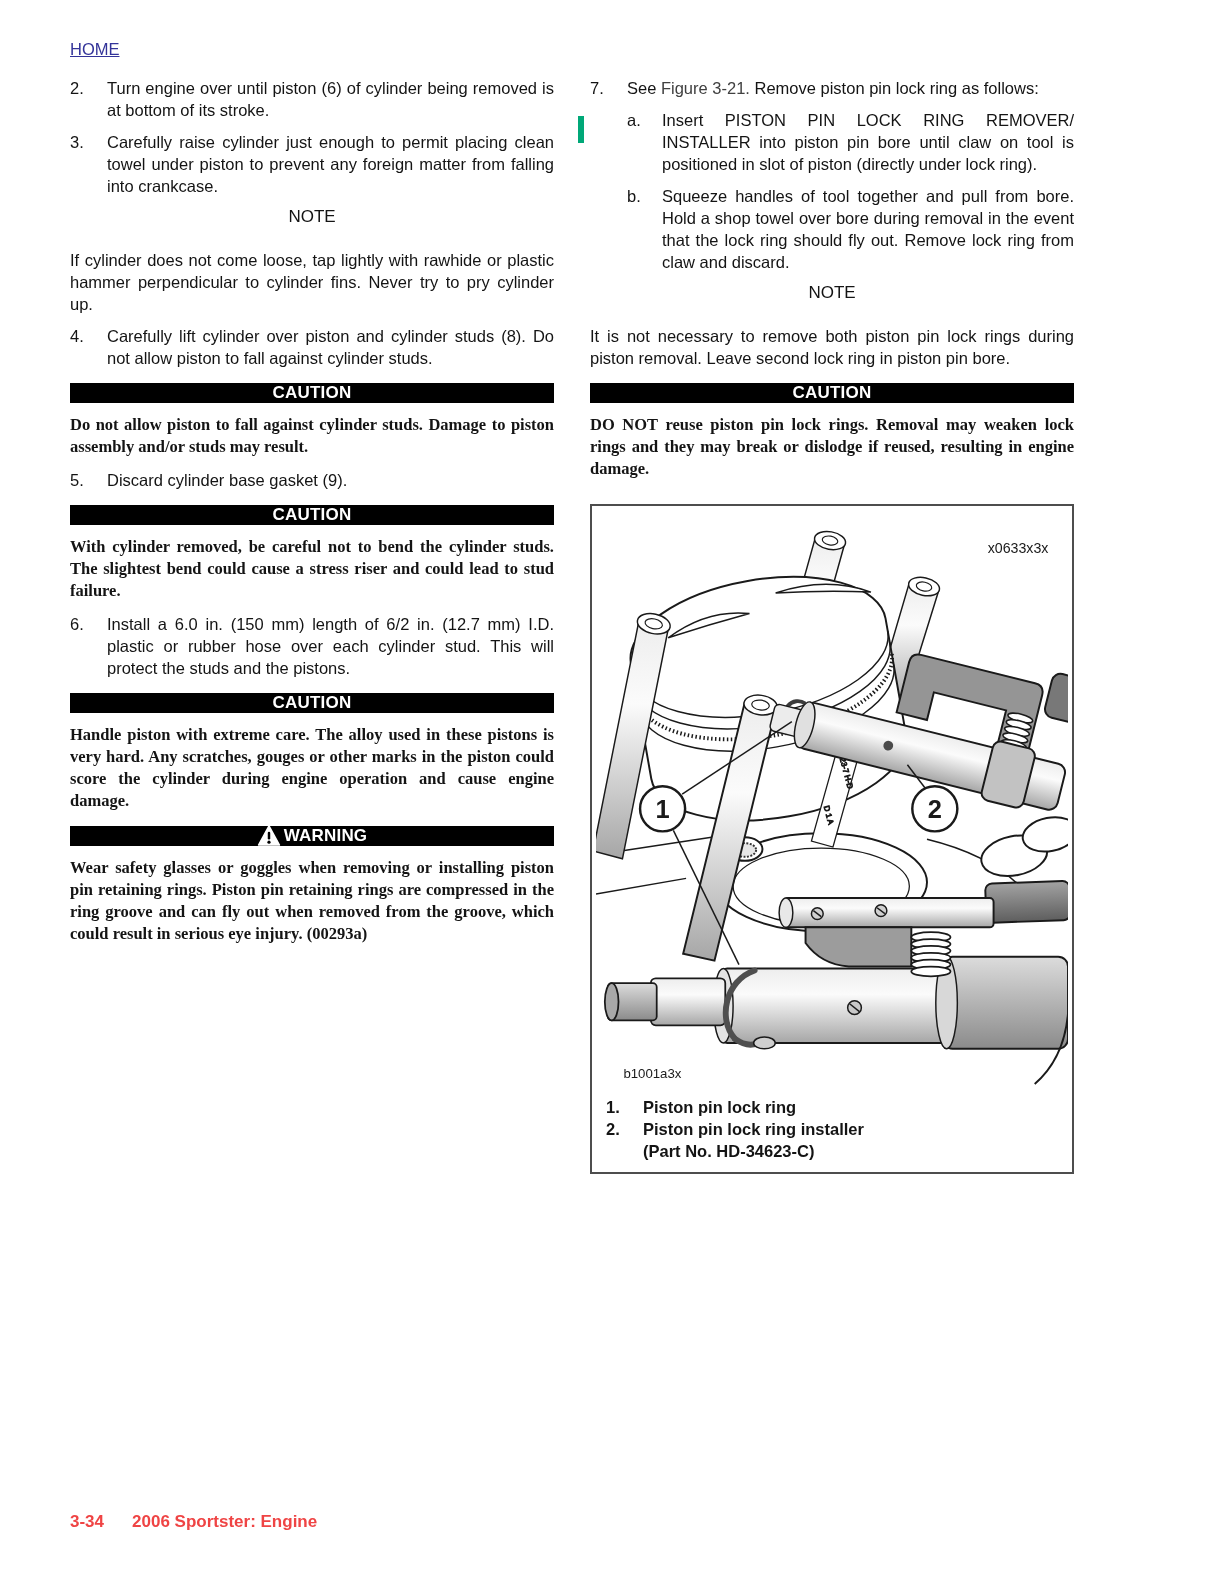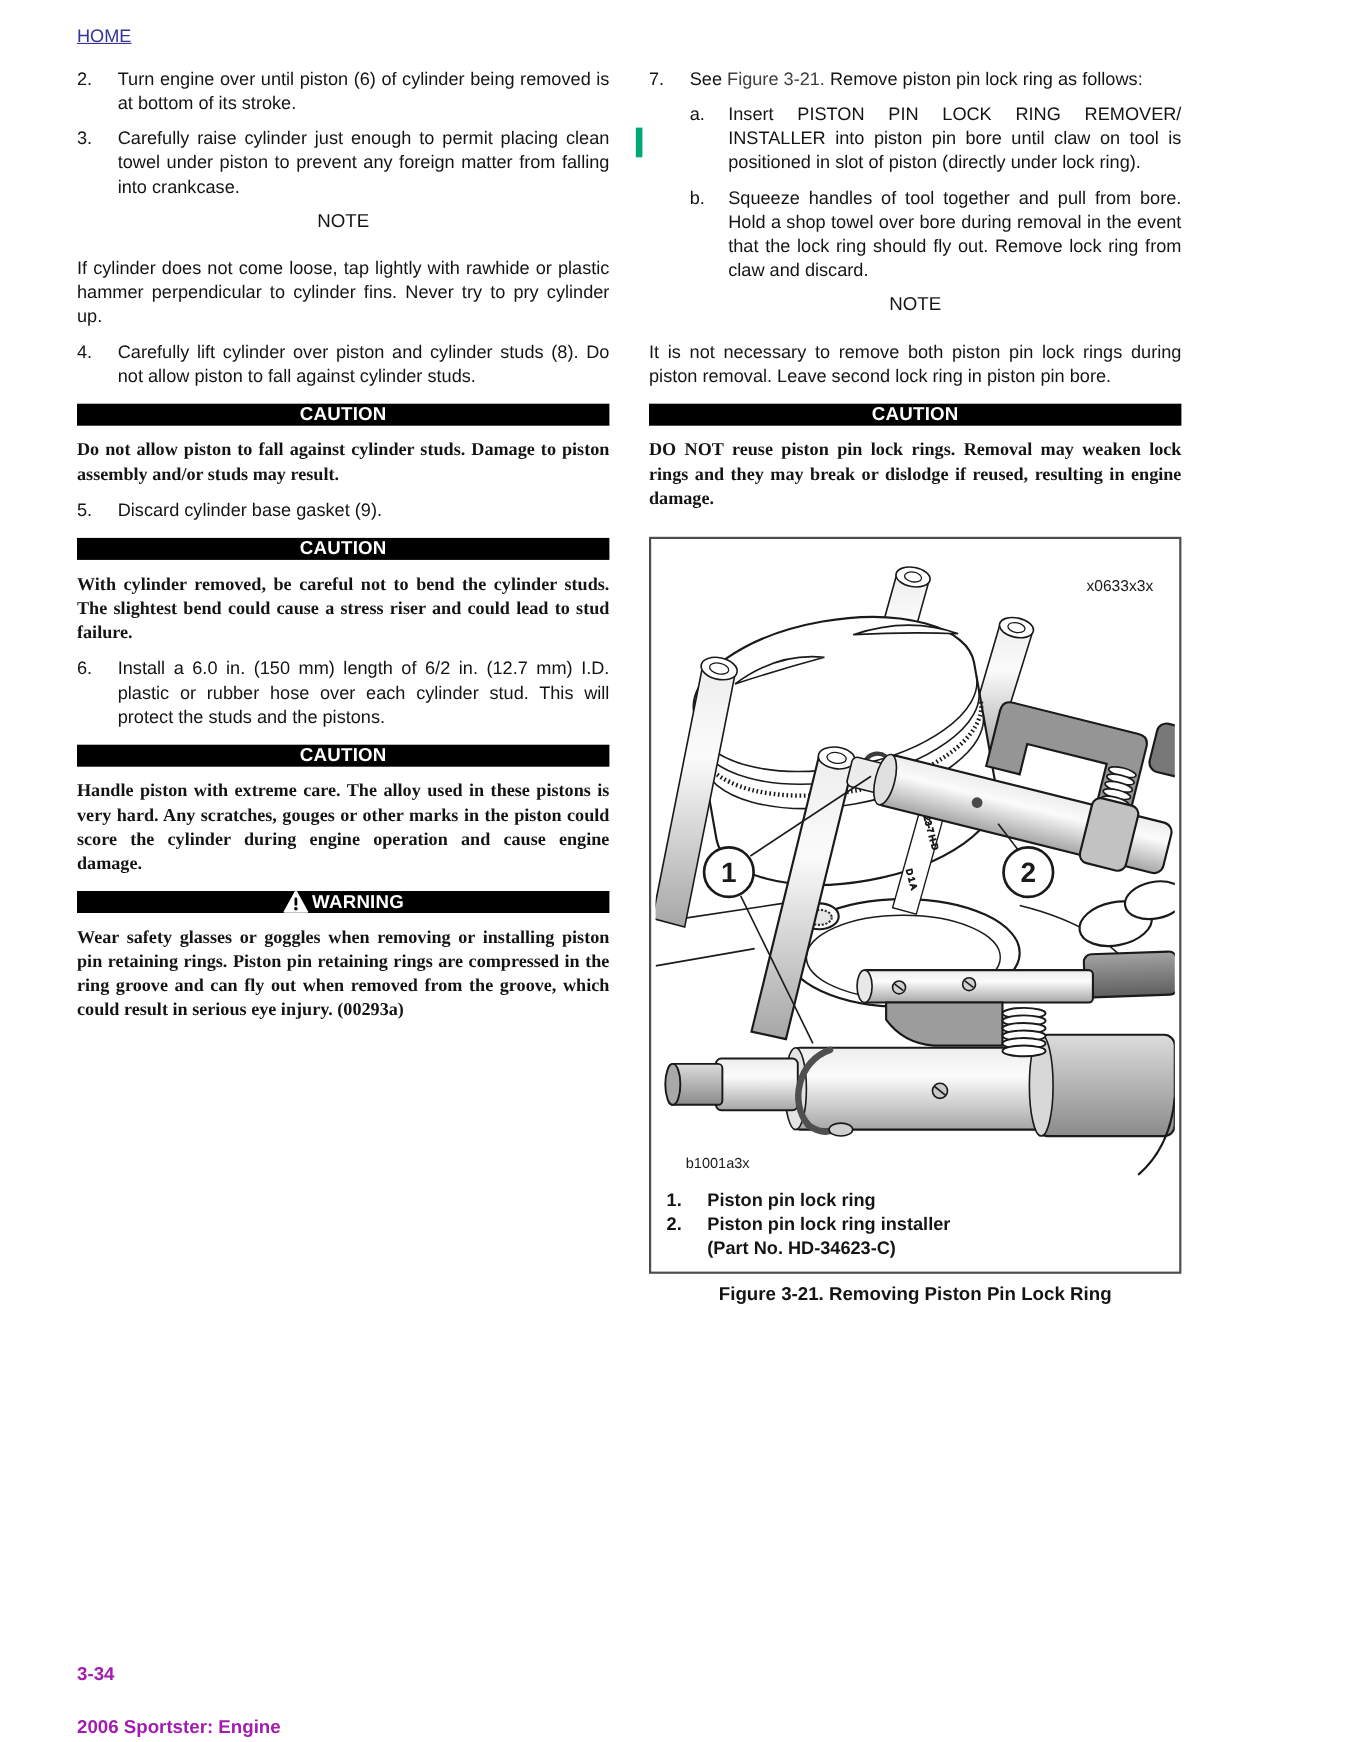--- a/index.html
+++ b/index.html
@@ -1,21 +1,21 @@
 <!DOCTYPE html>
 <html><head>
 <meta charset="utf-8">
 <style>
   * { margin:0; padding:0; box-sizing:border-box; }
   html,body { background:#ffffff; }
   .page {
     position:relative; width:1224px; height:1584px; background:#fff;
     font-family:"Liberation Sans", sans-serif; color:#141414; overflow:hidden;
   }
-  .content { position:absolute; left:70px; top:24px; width:1004px; }
+  .content { position:absolute; left:70px; top:40px; width:1004px; }
   .home-link {
     display:inline-block; font-size:16.5px; color:#333399;
     text-decoration:underline; cursor:pointer;
   }
   .columns { display:flex; gap:36px; margin-top:18px; }
   .col { width:484px; }
 
   .step { display:flex; margin-bottom:10px; }
   .step .num { flex:none; width:37px; font-size:16.5px; line-height:22px; }
   .step .txt { flex:1; font-size:16.5px; line-height:22px; text-align:justify; }
@@ -41,21 +41,21 @@
   .figure-box svg { display:block; }
   .figure-box svg text { font-family:"Liberation Sans", sans-serif; fill:#1a1a1a; }
   .legend { margin:4px 0 0 10px; }
   .legend-row { display:flex; font-weight:bold; font-size:16.5px; line-height:22px; }
   .legend-row .num { flex:none; width:37px; }
   .figure-caption { text-align:center; font-weight:bold; font-size:17px; margin-top:9px; }
 
   .change-bar { position:absolute; left:578px; top:116px; width:6px; height:27px; background:#00A878; }
 
   .footer { position:absolute; left:70px; top:1512px; display:flex; gap:28px;
-            font-weight:bold; font-size:17px; color:#a21caf;flex-direction:column; }
+            font-weight:bold; font-size:17px; color:#ef4444; }
 </style>
 </head>
 <body>
 
 <div class="page">
 
   <div class="content">
     <a class="home-link">HOME</a>
 
     <div class="columns">
@@ -287,21 +287,20 @@
               </div>
               <div class="legend-row">
                 <span class="num">2.</span>
                 <span>
                   <span>Piston pin lock ring installer</span><br>
                   <span>(Part No. HD-34623-C)</span>
                 </span>
               </div>
             </div>
           </div>
-          <div class="figure-caption">Figure 3-21. Removing Piston Pin Lock Ring</div>
         </div>
 
       </div>
     </div>
   </div>
 
   <div class="change-bar"></div>
 
   <div class="footer">
     <span>3-34</span>

